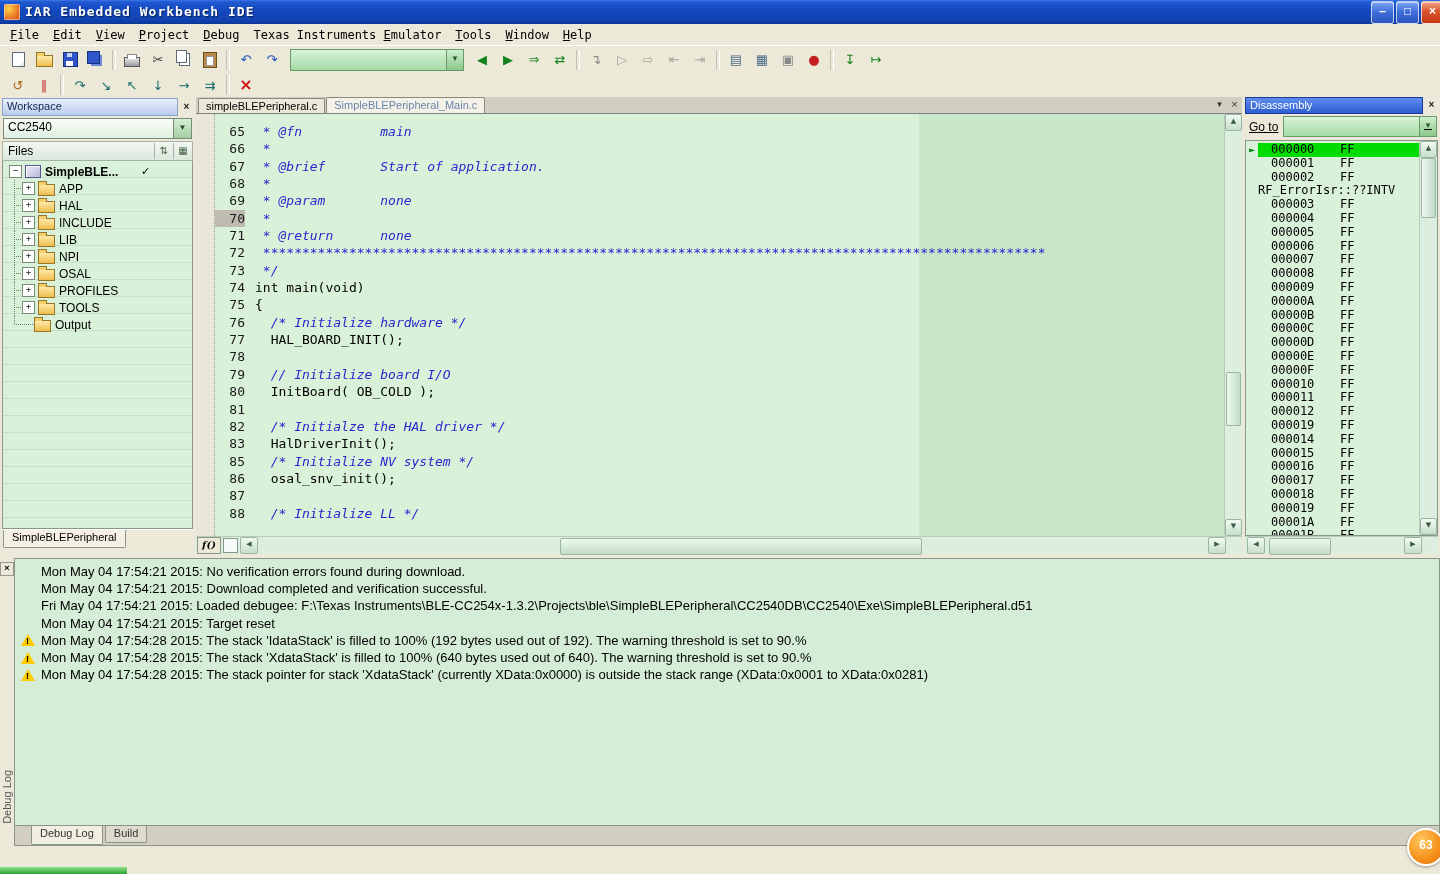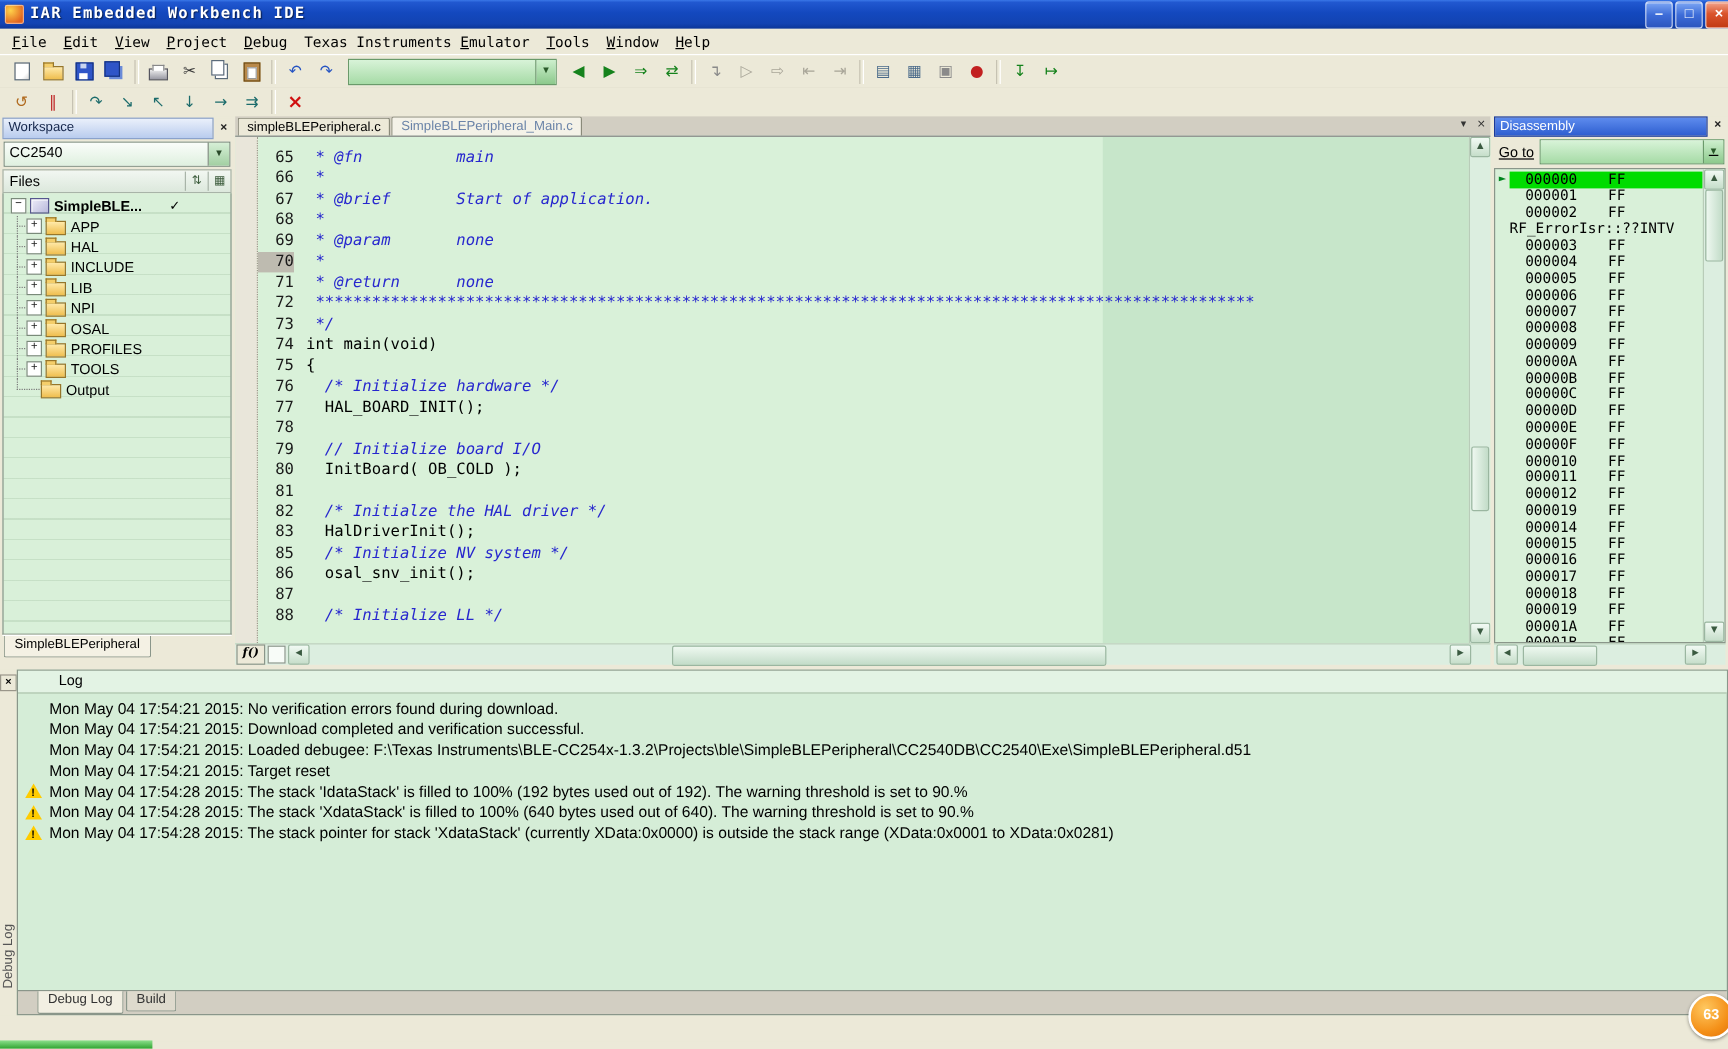--- a/index.html
+++ b/index.html
@@ -580,35 +580,32 @@
       <div class="corner"></div>
     </div>
   </div>
 
   <div class="logpanel">
     <div class="log-side">
       <span class="log-close">×</span>
       <span class="log-vlabel">Debug Log</span>
     </div>
     <div class="log-main">
-      <div class="log-header">
-        <span>Log</span>
-      </div>
       <div class="log-messages">
           <div class="lrow">
             <span class="lic"></span>
             <span class="ltext">Mon May 04 17:54:21 2015: No verification errors found during download.</span>
           </div>
           <div class="lrow">
             <span class="lic"></span>
             <span class="ltext">Mon May 04 17:54:21 2015: Download completed and verification successful.</span>
           </div>
           <div class="lrow">
             <span class="lic"></span>
-            <span class="ltext">Mon May 04 17:54:21 2015: Loaded debugee: F:\Texas Instruments\BLE-CC254x-1.3.2\Projects\ble\SimpleBLEPeripheral\CC2540DB\CC2540\Exe\SimpleBLEPeripheral.d51</span>
+            <span class="ltext">Fri May 04 17:54:21 2015: Loaded debugee: F:\Texas Instruments\BLE-CC254x-1.3.2\Projects\ble\SimpleBLEPeripheral\CC2540DB\CC2540\Exe\SimpleBLEPeripheral.d51</span>
           </div>
           <div class="lrow">
             <span class="lic"></span>
             <span class="ltext">Mon May 04 17:54:21 2015: Target reset</span>
           </div>
           <div class="lrow">
             <span class="lic">
               <span class="warn"></span>
             </span>
             <span class="ltext">Mon May 04 17:54:28 2015: The stack 'IdataStack' is filled to 100% (192 bytes used out of 192). The warning threshold is set to 90.%</span>

